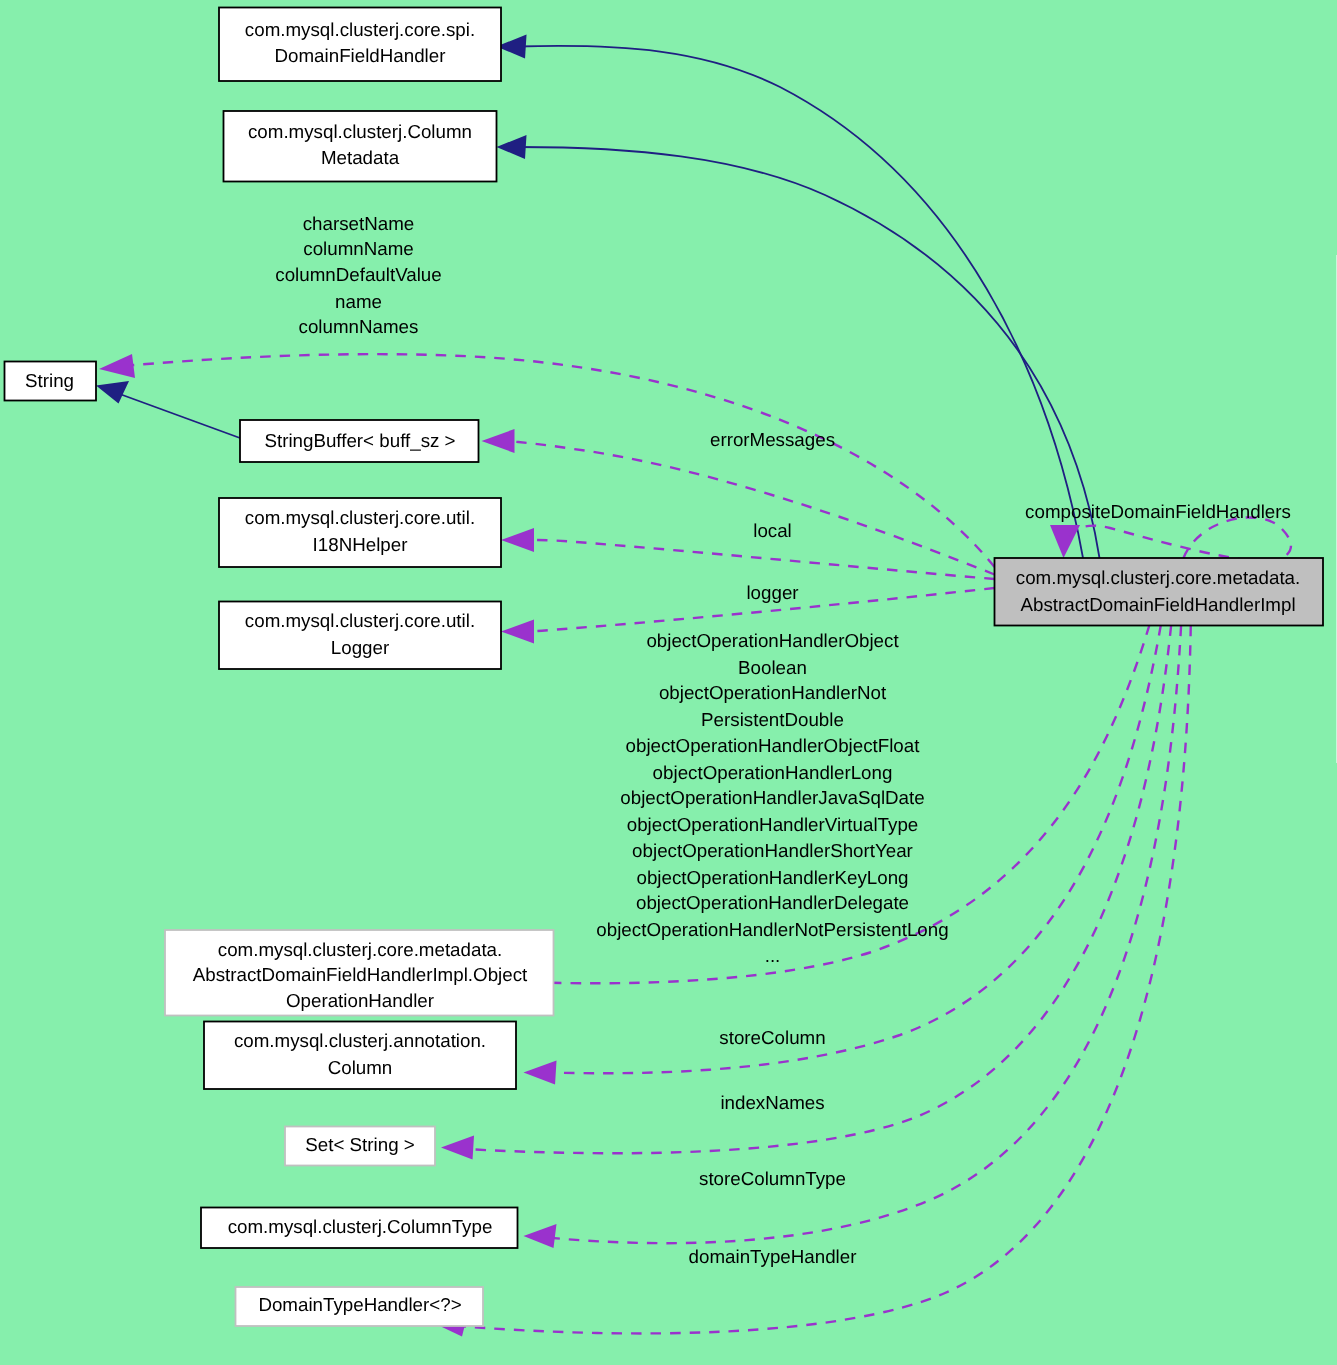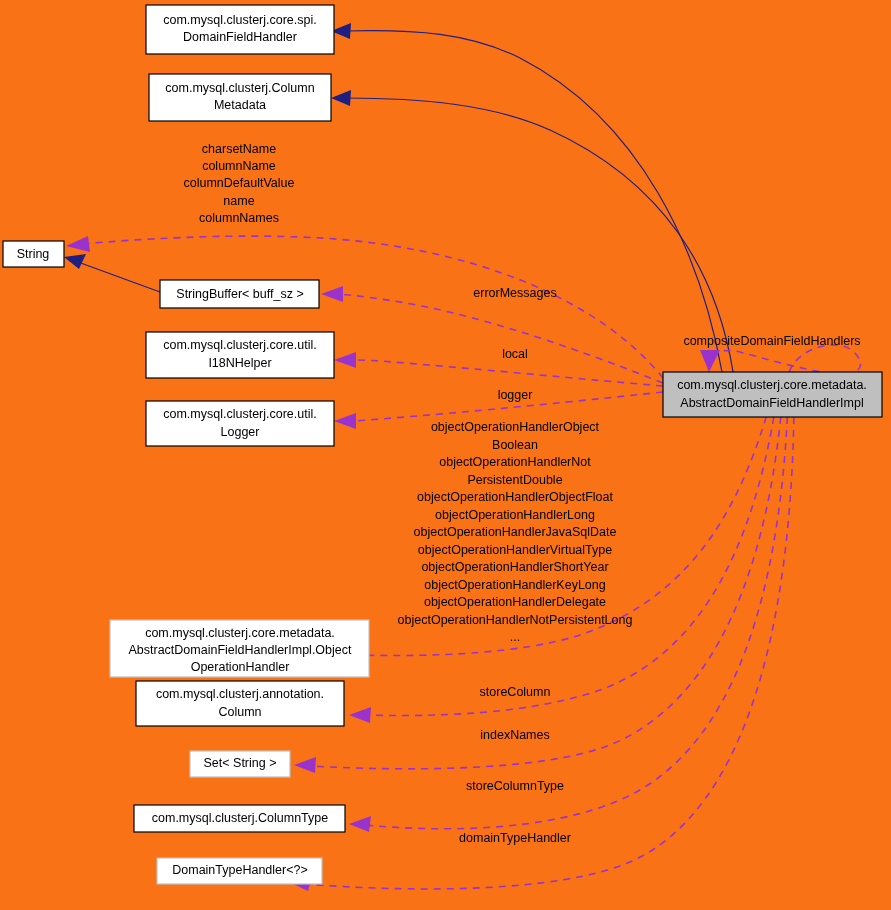--- a/index.html
+++ b/index.html
@@ -10,21 +10,21 @@
   body {
     width: 891px;
     height: 910px;
     font-family: "Liberation Sans", sans-serif;
     overflow: hidden;
   }
   #diagram-root {
     position: relative;
     width: 891px;
     height: 910px;
-    background: #f97316;
+    background: #86efac;
   }
   svg#graph {
     position: absolute;
     top: 0;
     left: 0;
     width: 891px;
     height: 910px;
     display: block;
   }
   .node-box {

